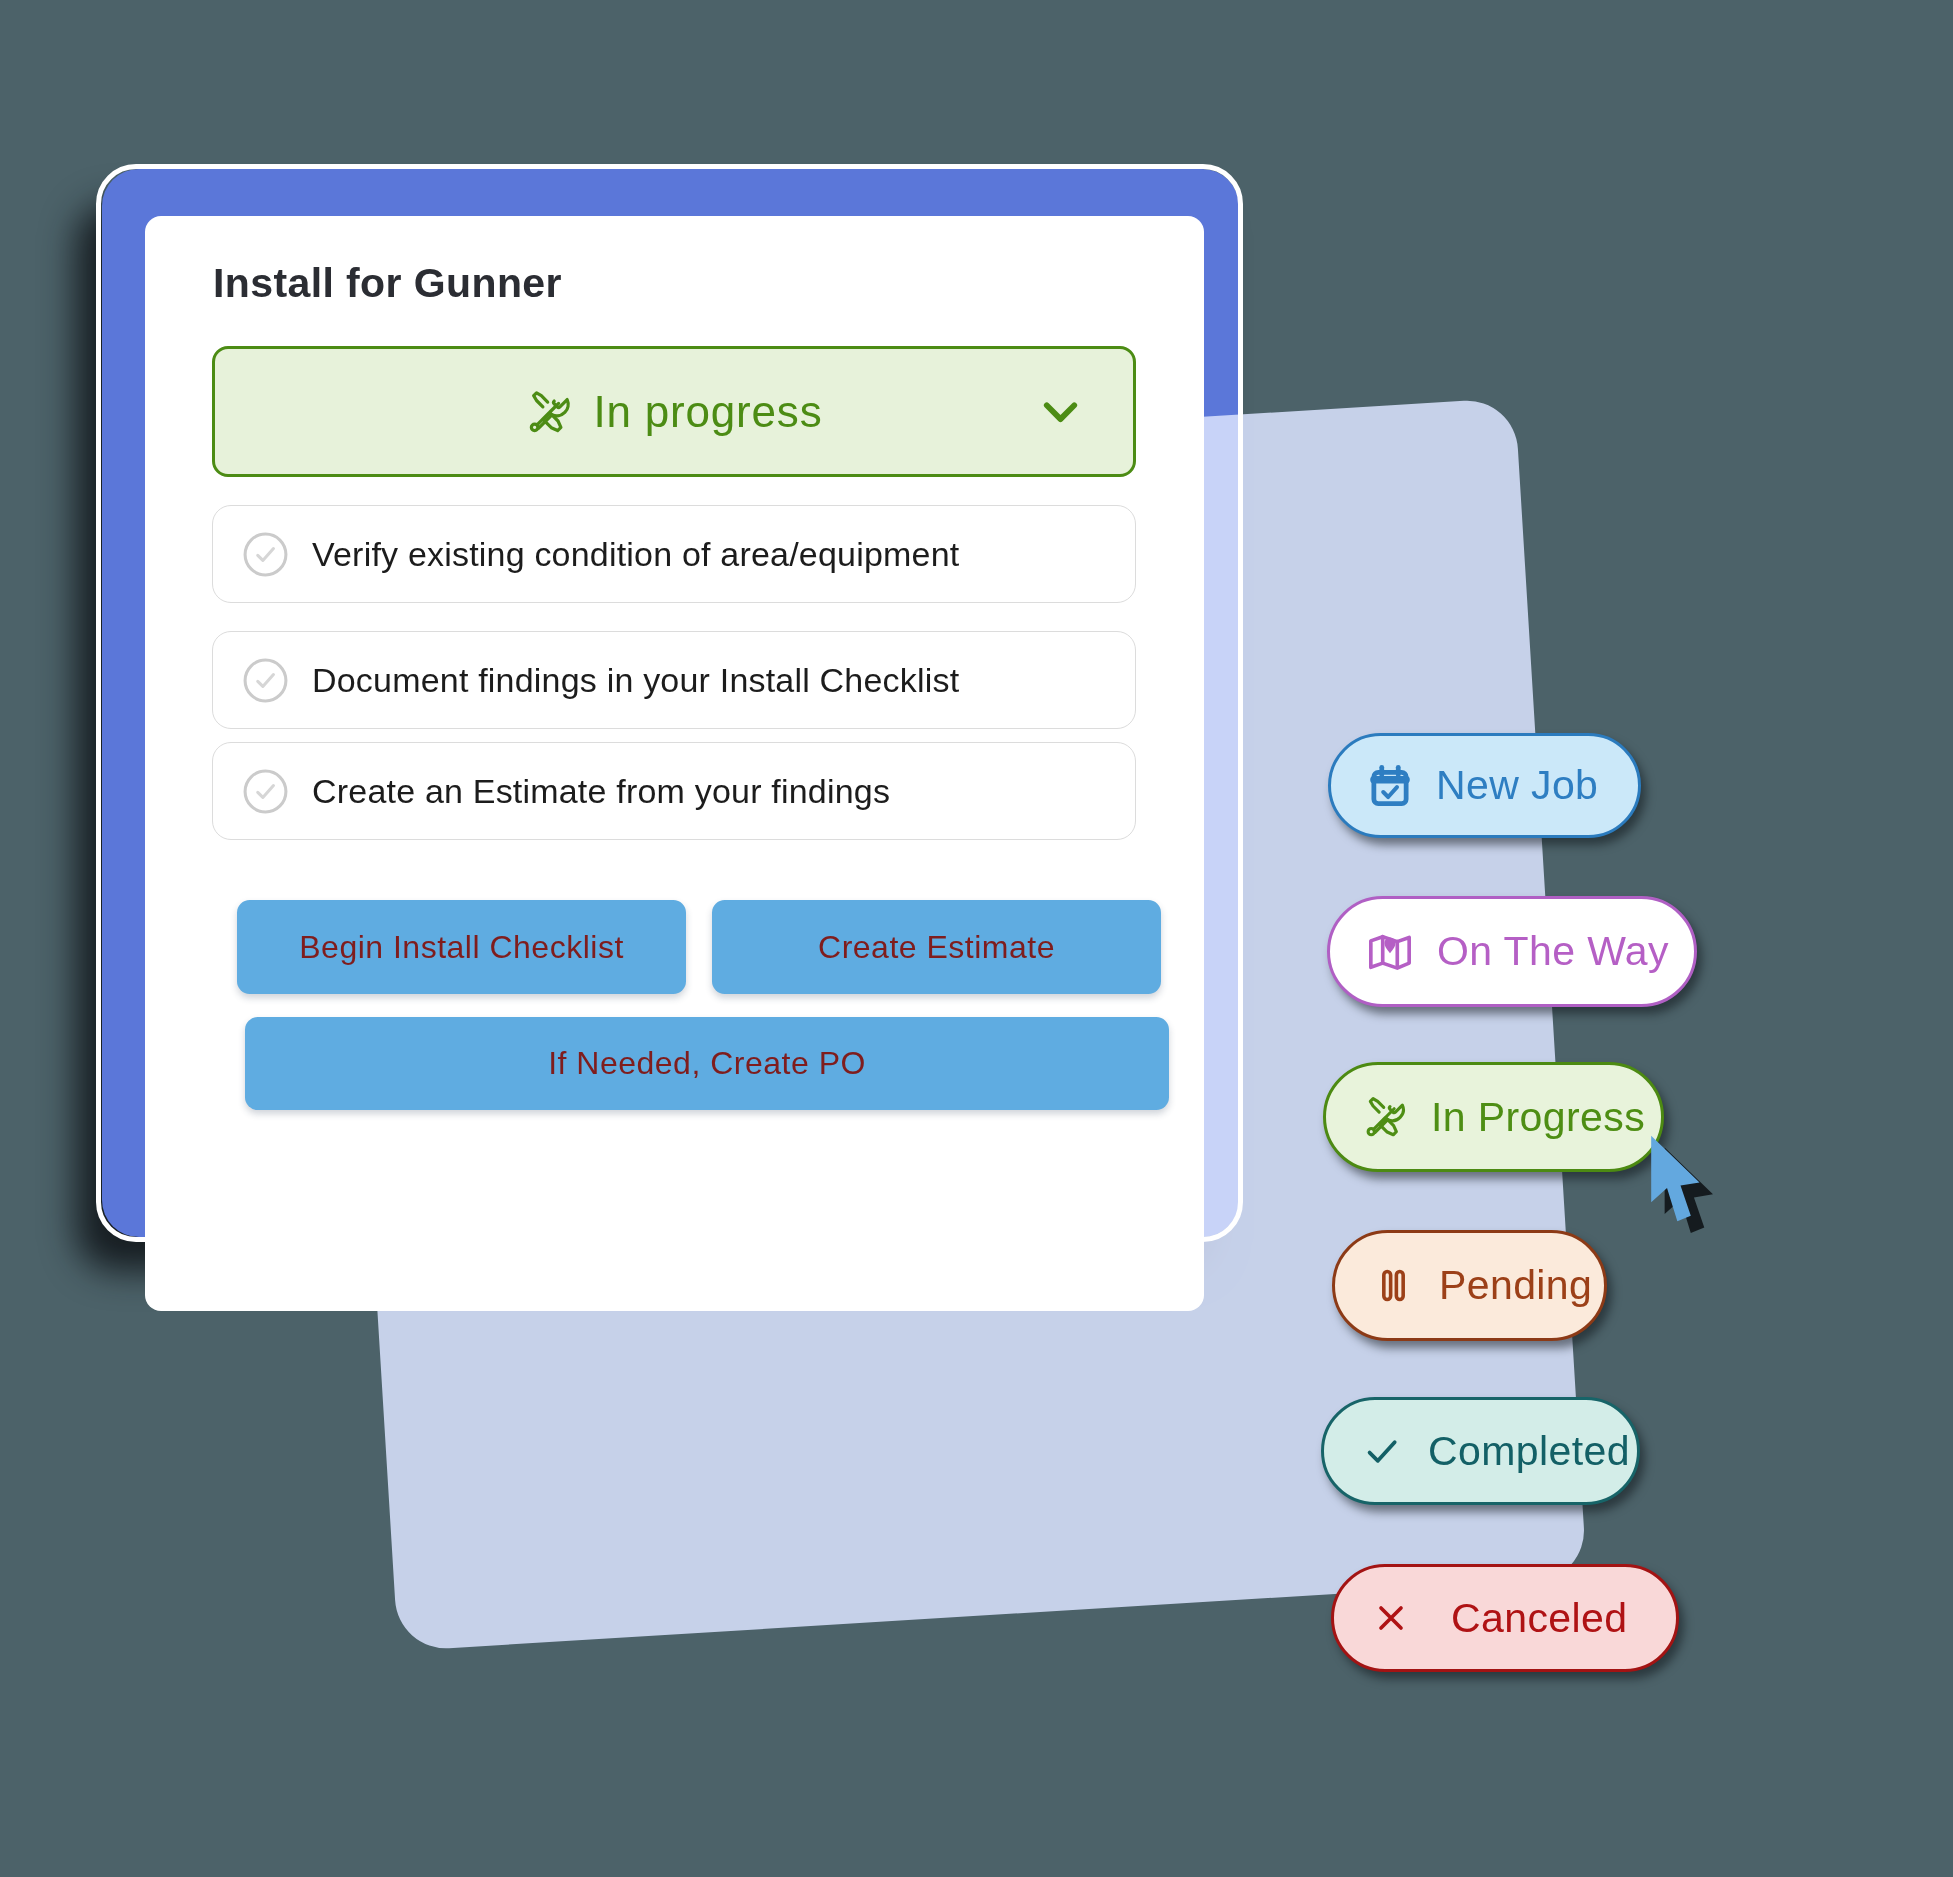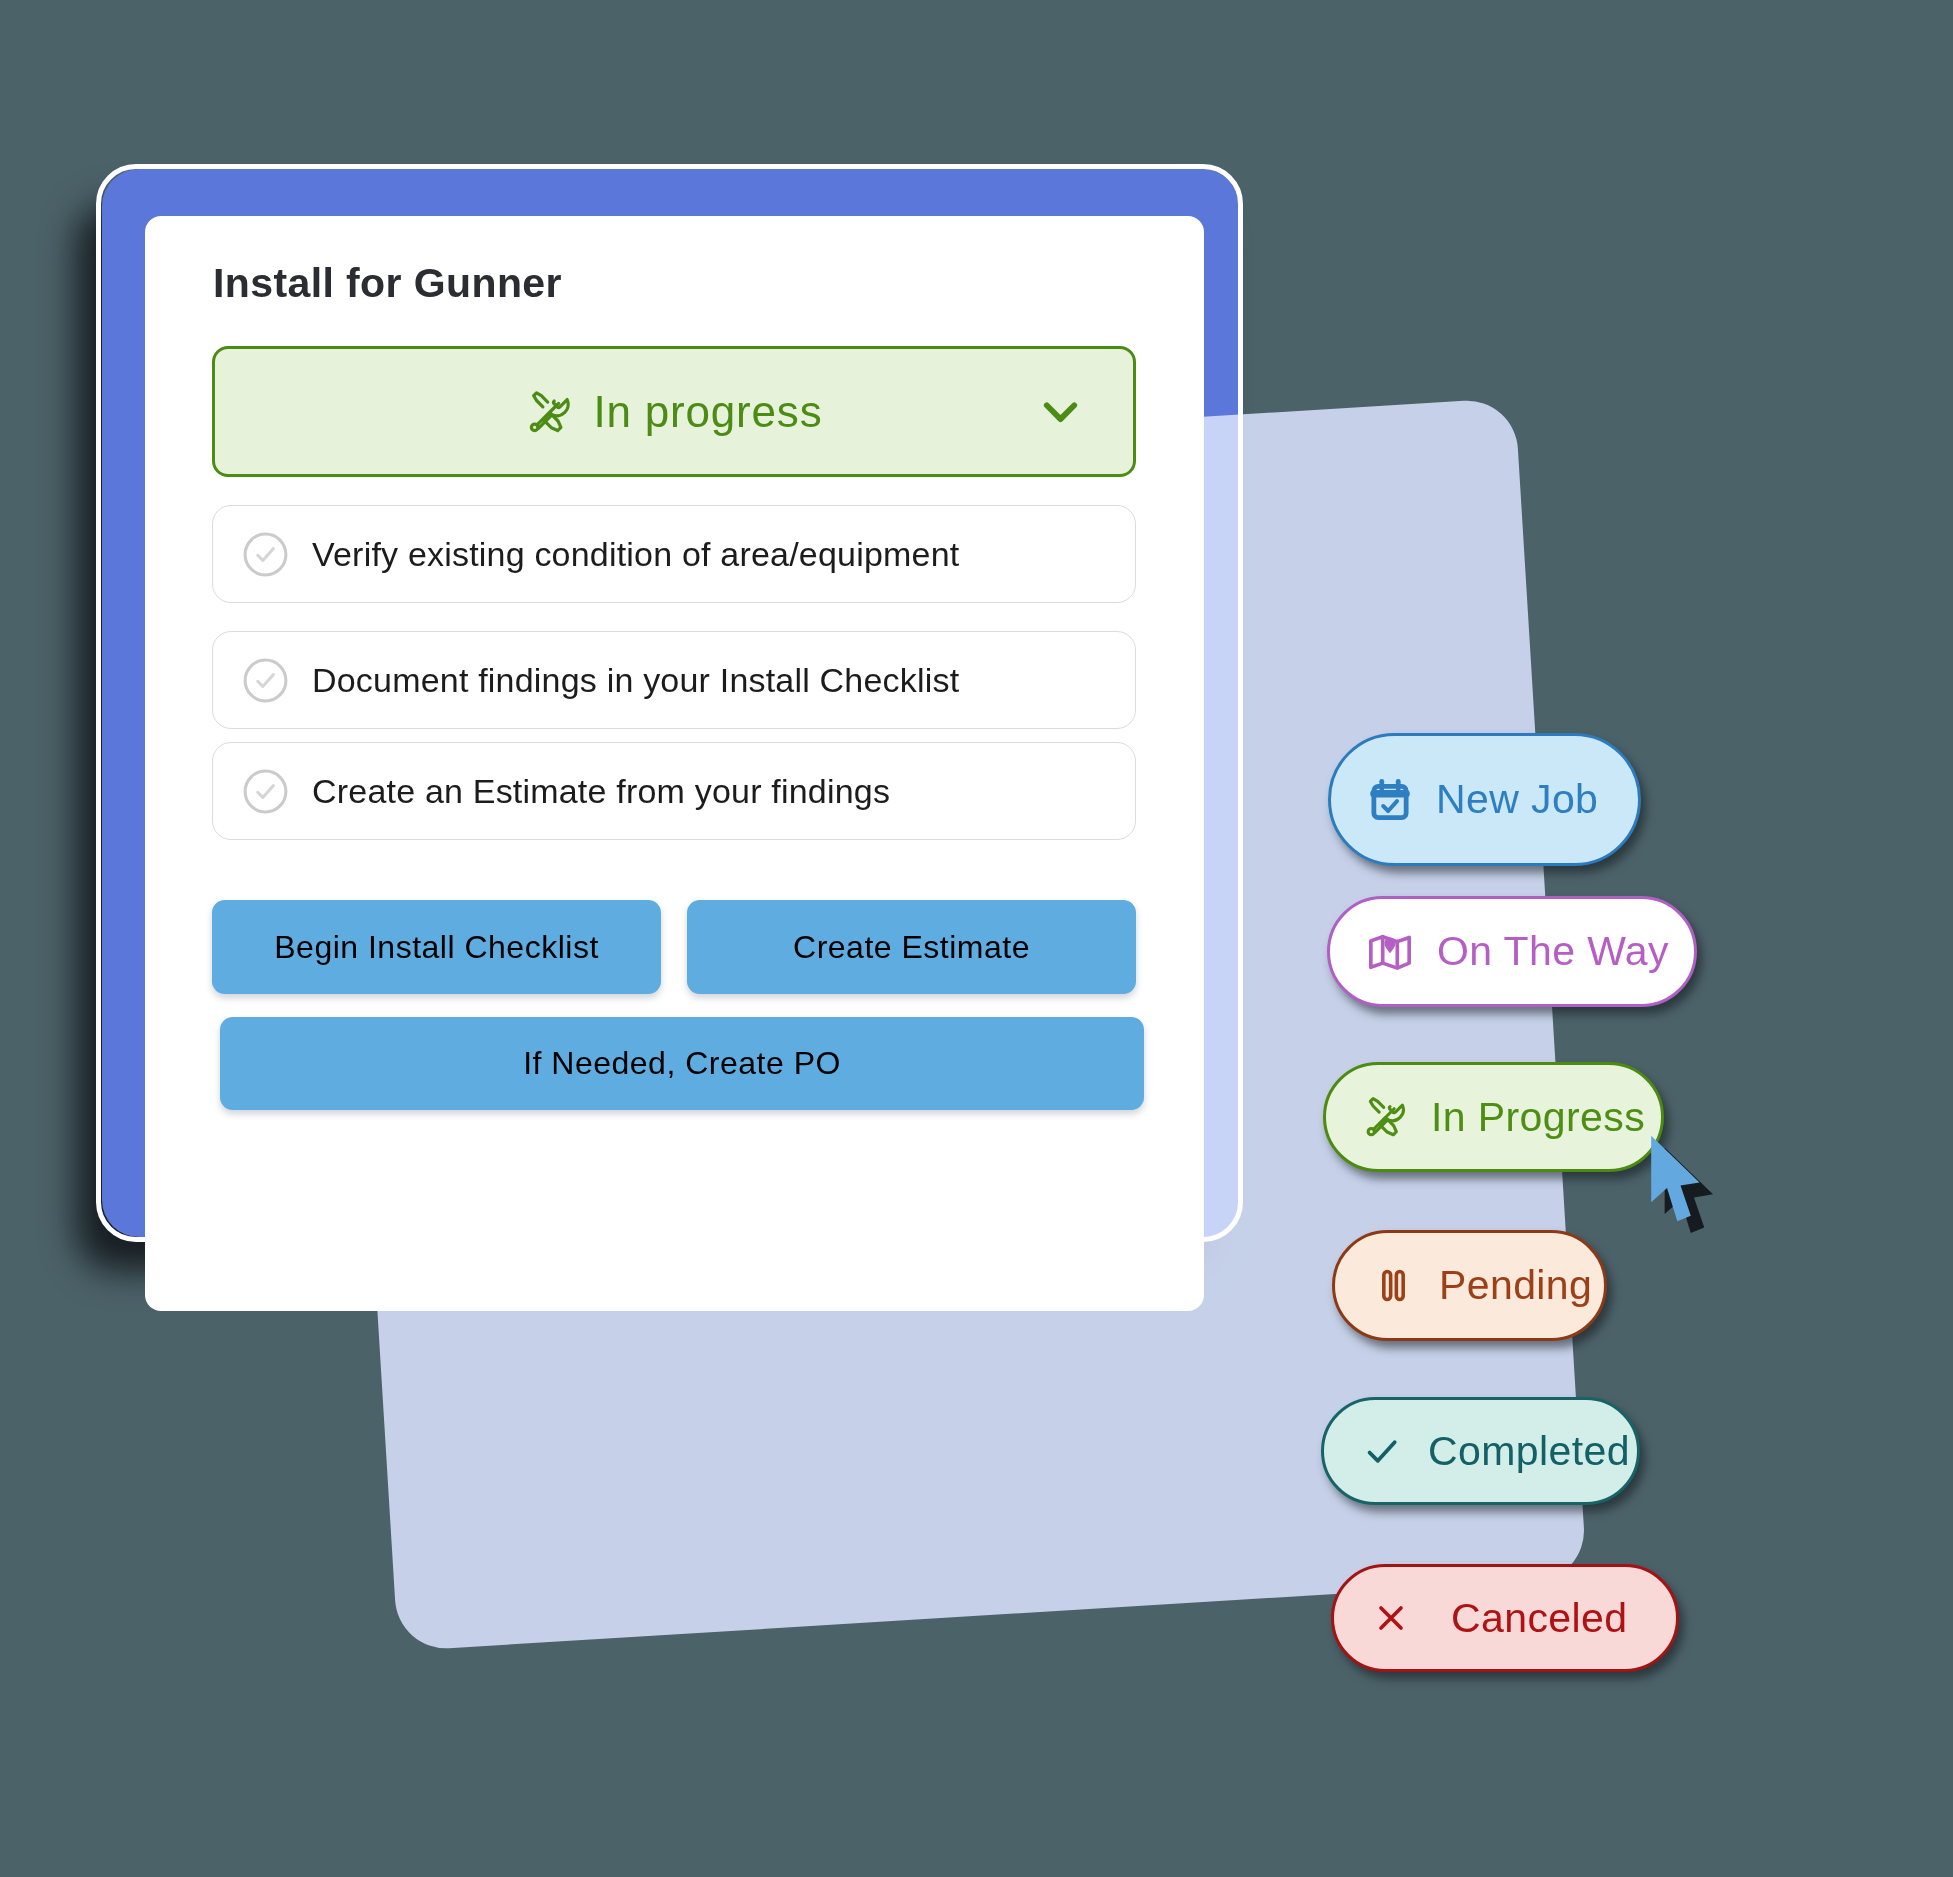--- a/index.html
+++ b/index.html
@@ -47,34 +47,34 @@
   .check-row{
     position:absolute;left:67px;width:924px;height:98px;box-sizing:border-box;
     border:1.6px solid #DCDCDC;border-radius:19px;background:#fff;
     display:flex;align-items:center;gap:22px;padding-left:28px;
   }
   .check-row .row-label{font-size:34px;font-weight:500;color:#1C1C1C;letter-spacing:0.2px;}
   .row-1{top:289px}.row-2{top:415px}.row-3{top:526px}
   .action-btn{
     position:absolute;height:94px;background:var(--action_blue,#5FACE1);
     border:none;border-radius:12.7px;display:flex;align-items:center;justify-content:center;
-    color:#000000;font-size:32px;font-weight:500;letter-spacing:0.5px;
-    font-family:inherit;cursor:pointer;box-shadow:0 4px 7.1px rgba(40,60,85,.22);
+    color:#7f1d1d;font-size:32px;font-weight:500;letter-spacing:0.5px;
+    font-family:inherit;cursor:pointer;box-shadow:0 4px 7.1px rgba(40,60,85,.22);margin-left:25px;
   }
   .btn-begin{left:67px;top:684px;width:449px;}
   .btn-estimate{left:542px;top:684px;width:449px;text-align:right;}
   .btn-po{left:75px;top:801px;width:924px;height:93px;}
   
   .pill{
     position:absolute;box-sizing:border-box;border:3.2px solid;border-radius:793px;
     display:flex;align-items:center;gap:24px;padding-left:37px;
     font-size:41px;font-weight:500;letter-spacing:0.4px;z-index:6;cursor:pointer;
     box-shadow:4.8px 7.1px 9.5px rgba(12,18,22,.5);
   }
-  .pill-0{left:1328px;top:733px;width:313px;height:133px;}
+  .pill-0{left:1328px;top:733px;width:313px;height:105px;}
   .pill-1{left:1327px;top:896px;width:370px;height:111px;}
   .pill-2{left:1323px;top:1062px;width:341px;height:110px;}
   .pill-3{left:1332px;top:1230px;width:275px;height:111px;}
   .pill-4{left:1321px;top:1397px;width:319px;height:108px;}
   .pill-5{left:1331px;top:1564px;width:348px;height:108px;}
   .pill svg{flex:0 0 auto;}
   
   .cursor{position:absolute;left:1629px;top:1118px;z-index:7;}
   .icon{display:inline-flex;}
 </style>

